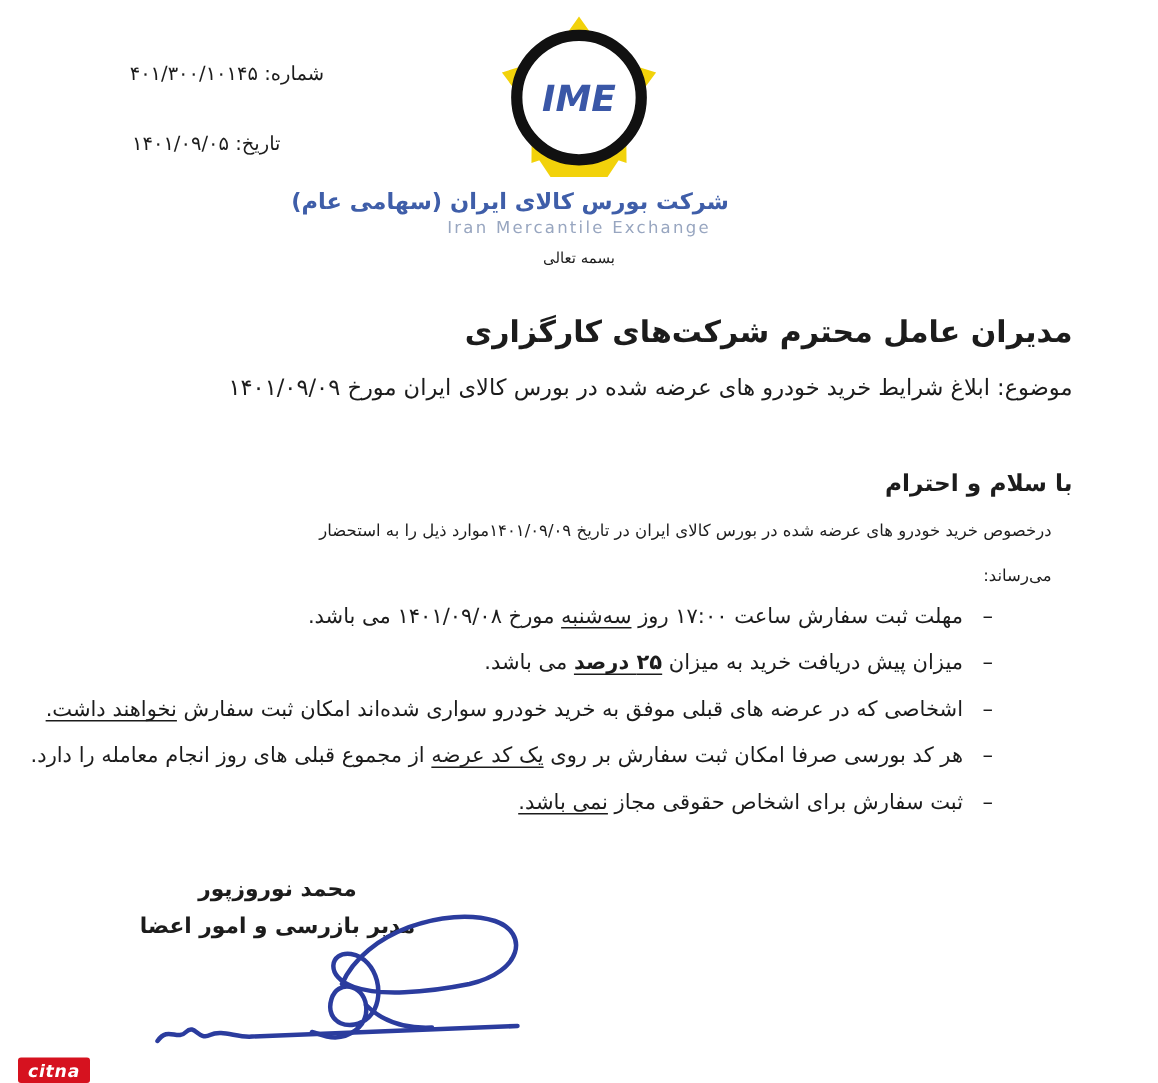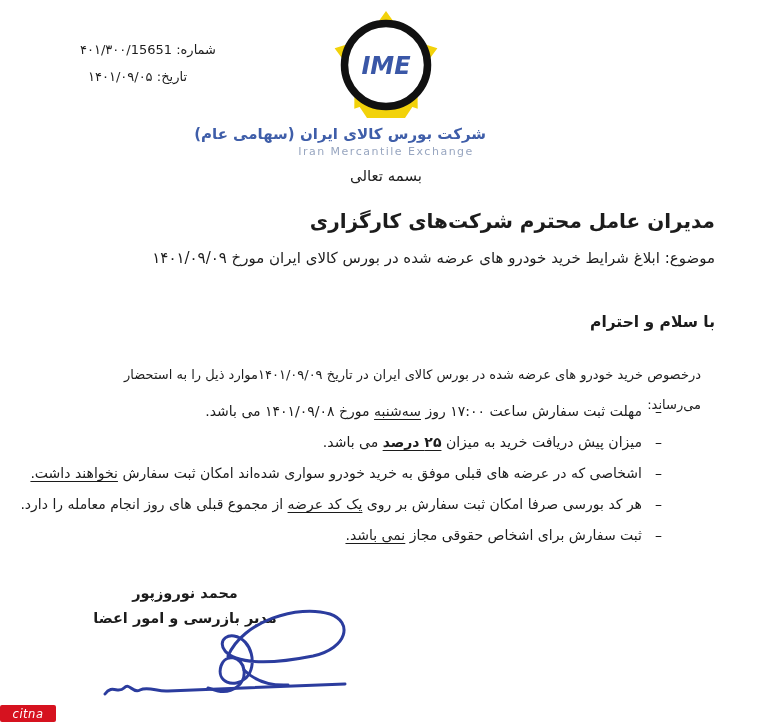--- a/index.html
+++ b/index.html
@@ -3,56 +3,56 @@
 <meta charset="utf-8">
 <style>
   html,body{margin:0;padding:0;background:#fff;}
   .page{
     position:relative;width:772px;height:722px;background:#ffffff;overflow:hidden;
     font-family:"DejaVu Sans",sans-serif;color:#1c1c1c;
   }
   
   .meta{position:absolute;left:0;top:36px;width:216px;direction:rtl;font-size:13px;}
   .meta-line{line-height:27px;text-align:right;white-space:nowrap;}
-  .meta-line.indent{margin-right:29px;}
+  .meta-line.indent{margin-right:29px;margin-top:20px;}
   
   .logo-wrap{position:absolute;left:286px;top:8px;width:200px;text-align:center;}
   .company-fa{font-size:15px;font-weight:bold;color:#3f5ea9;margin-top:3px;direction:rtl;white-space:nowrap;}
   .company-en{font-size:11px;color:#98a6c0;letter-spacing:1.5px;margin-top:2px;white-space:nowrap;}
   
-  .besmeh{position:absolute;left:0;top:167px;width:772px;text-align:center;font-size:15px;direction:rtl;}
+  .besmeh{position:absolute;left:0;top:167px;width:772px;text-align:center;font-size:10px;direction:rtl;}
   
   .recipient{position:absolute;right:57px;top:209px;font-size:20px;font-weight:bold;direction:rtl;white-space:nowrap;}
   .subject{position:absolute;right:57px;top:249px;font-size:15px;direction:rtl;white-space:nowrap;}
   .subject .lbl{font-weight:normal;}
   .salutation{position:absolute;right:57px;top:313px;font-size:15.5px;font-weight:bold;direction:rtl;white-space:nowrap;}
   
-  .intro{position:absolute;right:71px;top:339px;direction:rtl;text-align:right;font-size:13px;line-height:30px;margin-top:21px;}
+  .intro{position:absolute;right:71px;top:339px;direction:rtl;text-align:right;font-size:11px;line-height:30px;}
   .intro div{white-space:nowrap;}
   
   .bullets{position:absolute;right:110px;top:396px;direction:rtl;font-size:14px;}
   .bullet{display:flex;gap:13px;line-height:31px;white-space:nowrap;align-items:flex-start;}
   .bullet .dash{flex:0 0 auto;}
   .u{text-decoration:underline;text-underline-offset:3px;}
   .u.b{font-weight:bold;}
   
   .sig-block{position:absolute;left:70px;top:581px;width:230px;text-align:center;font-weight:bold;font-size:14.5px;line-height:25px;direction:rtl;}
   .sig-svg{position:absolute;left:58px;top:596px;}
   
-  .citna{position:absolute;left:0;top:705px;width:56px;height:17px;background:#d6121f;color:#fff;
-    display:flex;align-items:center;justify-content:center;font-size:11.5px;font-weight:normal;
+  .citna{position:absolute;left:12px;top:705px;width:48px;height:17px;background:#d6121f;color:#fff;
+    display:flex;align-items:center;justify-content:center;font-size:11.5px;font-weight:bold;
     font-style:italic;letter-spacing:.5px;border-radius:2px;}
 </style>
 </head>
 <body>
 
 <div class="page">
 
   <div class="meta">
-    <div class="meta-line"><span>شماره:</span> <span>۴۰۱/۳۰۰/15651</span></div>
+    <div class="meta-line"><span>شماره:</span> <span>۴۰۱/۳۰۰/۱۰۱۴۵</span></div>
     <div class="meta-line indent"><span>تاریخ:</span> <span>۱۴۰۱/۰۹/۰۵</span></div>
   </div>
 
   <div class="logo-wrap">
     <svg width="110" height="110" viewBox="0 0 110 110">
 
       <polygon points="55,3 74.4,30.3 106.4,40.3 86.4,67.2 86.7,100.7 55,90 23.3,100.7 23.6,67.2 3.6,40.3 35.6,30.3" fill="#f2d20a"></polygon>
       <polygon points="24,92 86,92 74,110 36,110" fill="#f2d20a"></polygon>
 
       <circle cx="55" cy="57" r="41.5" fill="#ffffff" stroke="#111111" stroke-width="7.5"></circle>

